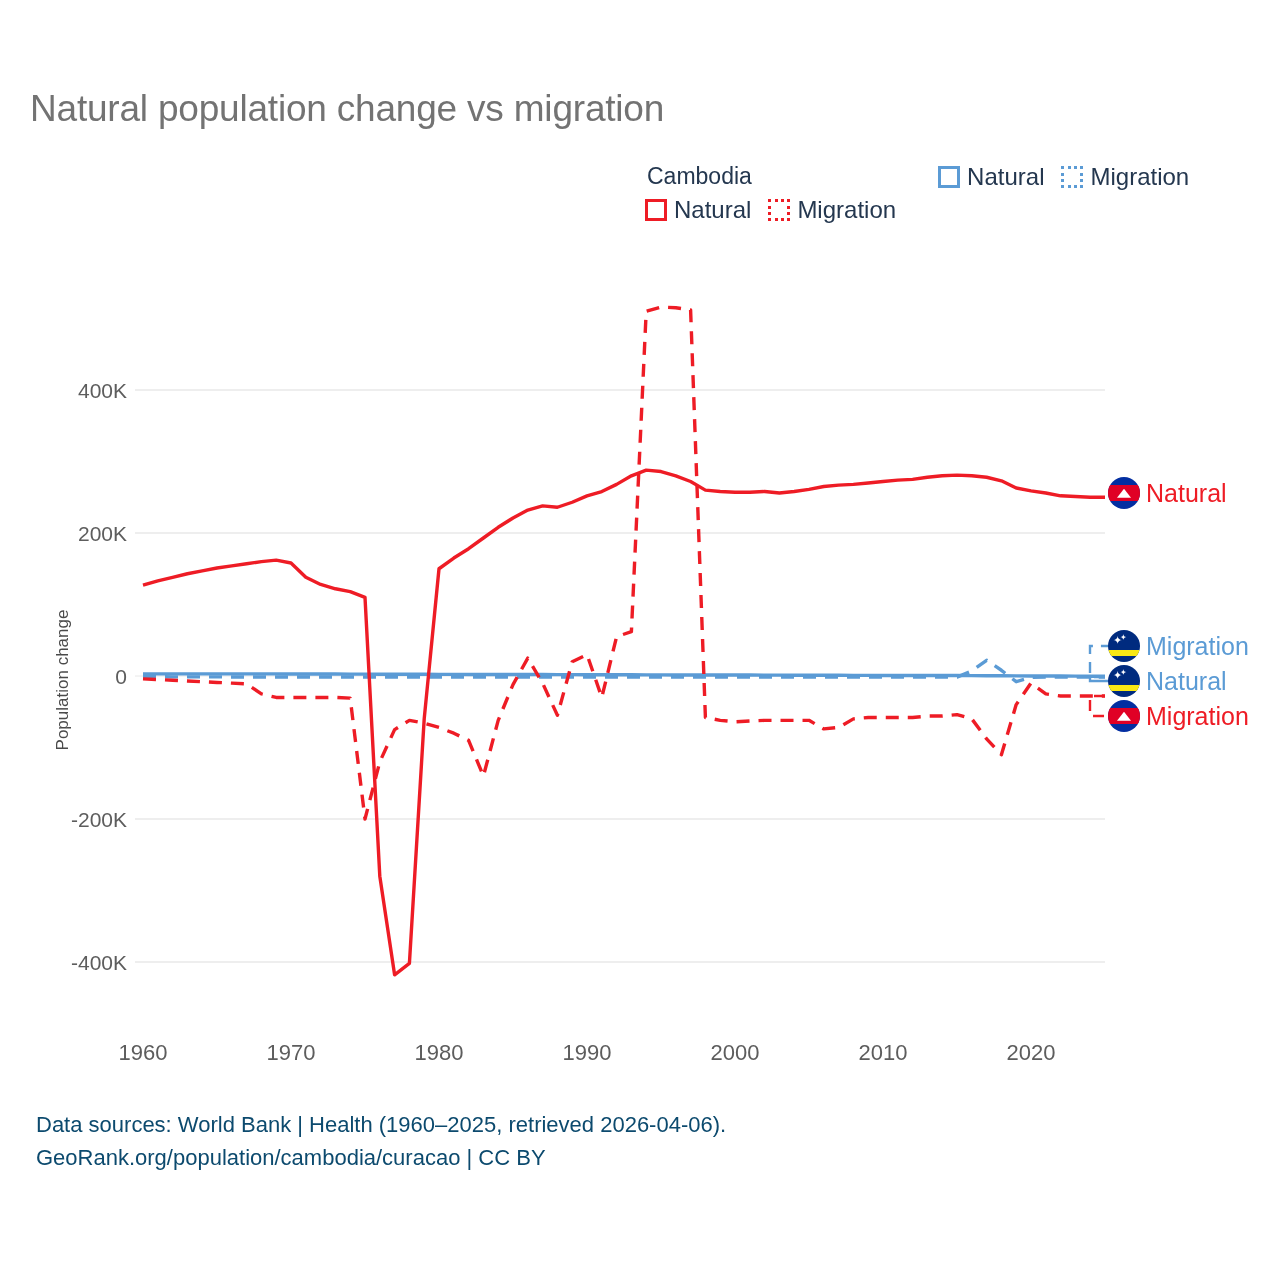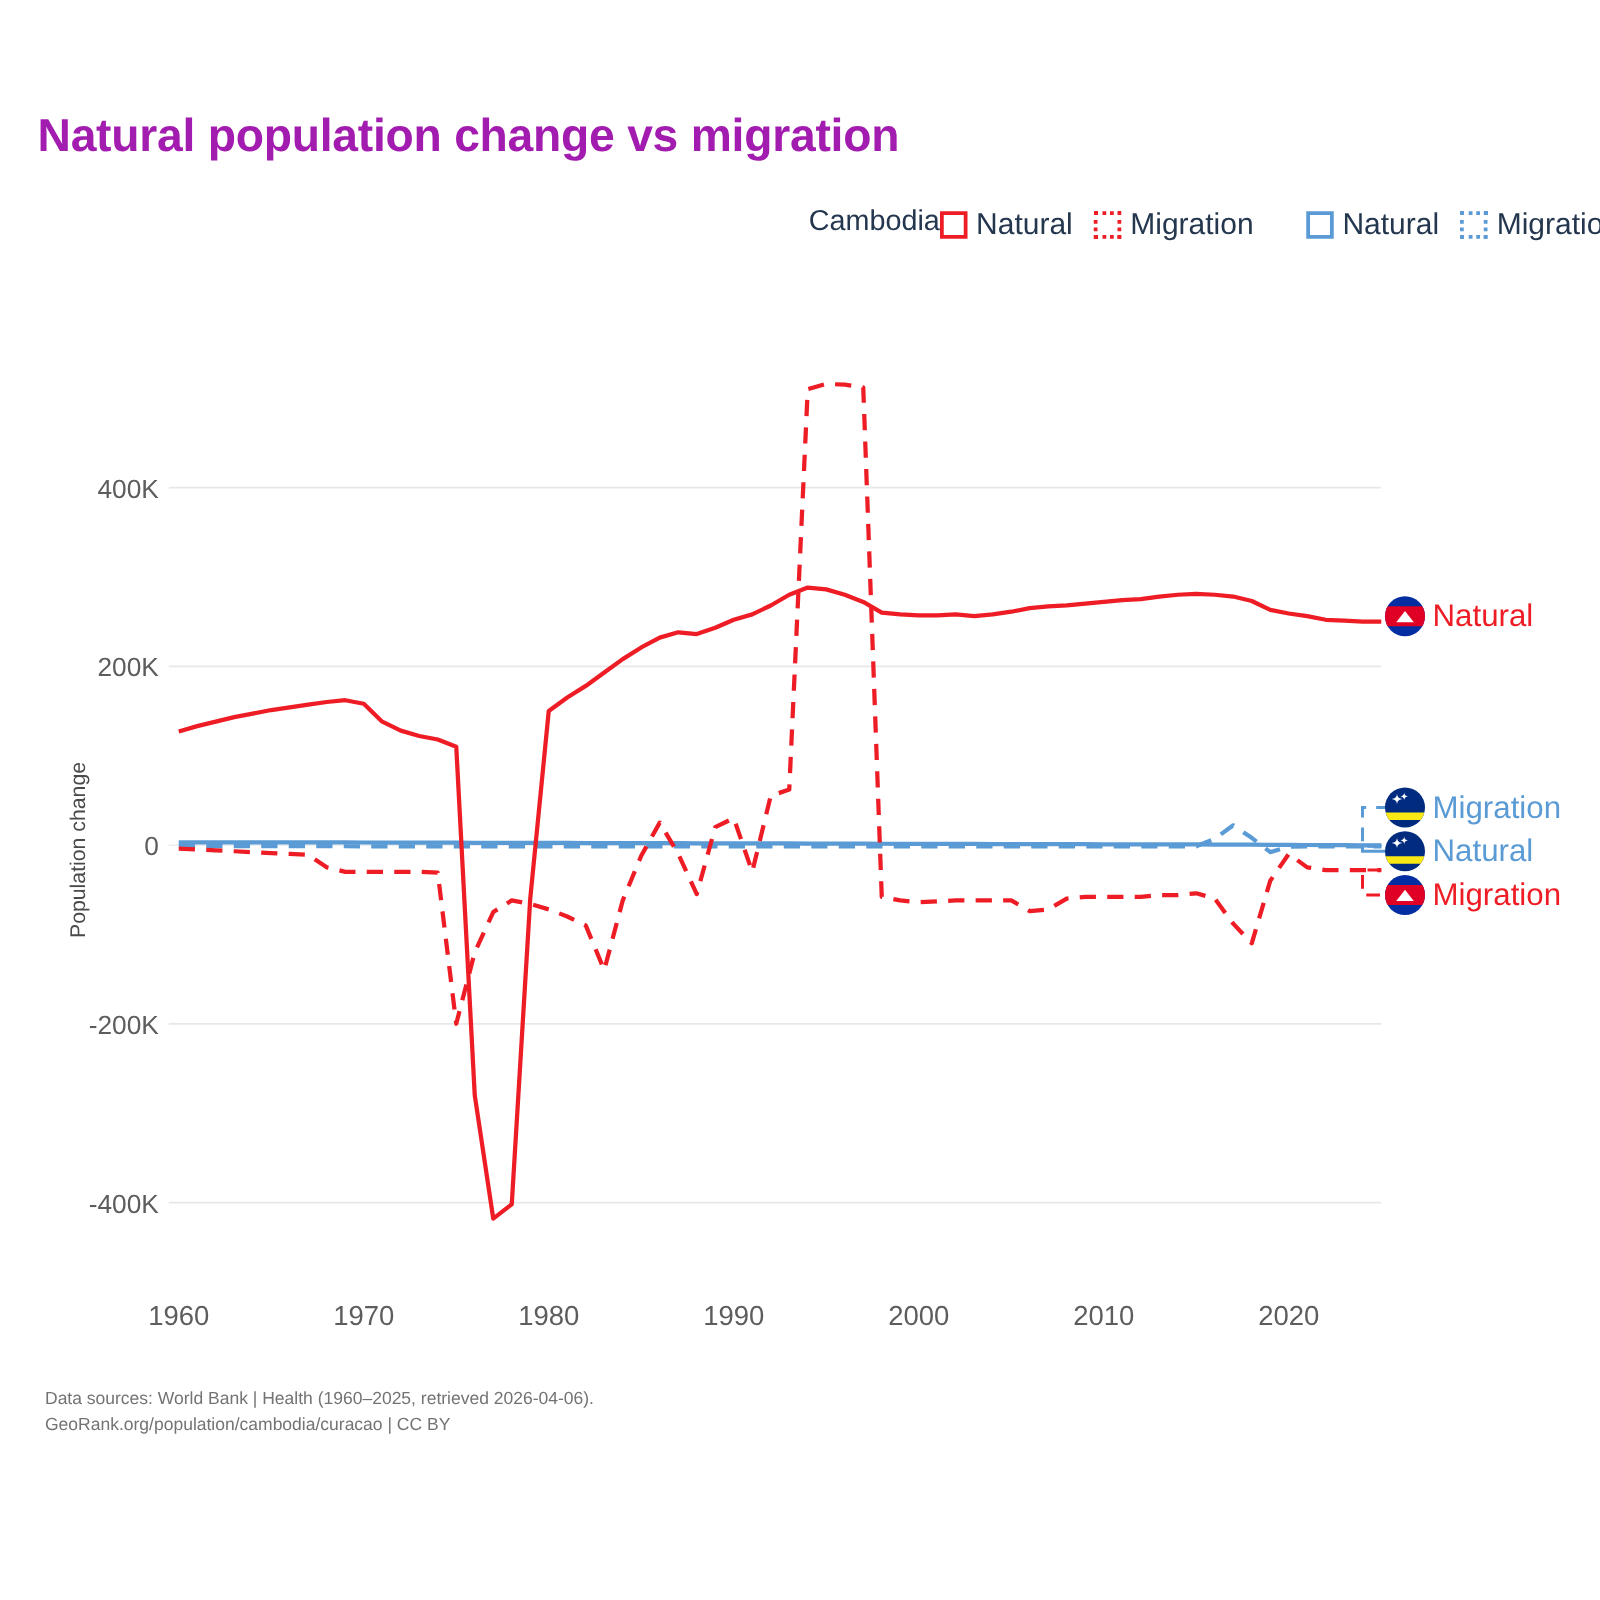--- a/index.html
+++ b/index.html
@@ -5,26 +5,26 @@
   html,body{margin:0;padding:0;}
   body{
     width:1280px;height:1280px;
     background:#ffffff;
     font-family:"Liberation Sans", sans-serif;
     overflow:hidden;
     position:relative;
   }
   .chart-title{
     position:absolute;left:30px;top:88px;
-    font-size:37px;font-weight:bold;color:#a21caf;
+    font-size:37px;font-weight:normal;color:#737373;
     letter-spacing:-0.2px;white-space:nowrap;
   }
   
   .legend{position:absolute;left:645px;top:163px;display:flex;gap:42px;}
-  .legend-group{display:flex;flex-direction:row;justify-content:space-between;}
+  .legend-group{display:flex;flex-direction:column;justify-content:space-between;}
   .legend-country{font-size:23px;color:#24374f;margin-bottom:6px;padding-left:2px;}
   .legend-row{display:flex;align-items:center;gap:17px;}
   .legend-item{display:flex;align-items:center;gap:7px;}
   .swatch{width:22px;height:22px;box-sizing:border-box;background:#fff;}
   .sw-solid-red{border:3px solid #ee1c25;}
   .sw-dot-red{border:3px dotted #ee1c25;}
   .sw-solid-blue{border:3px solid #5b9bd5;}
   .sw-dot-blue{border:3px dotted #5b9bd5;}
   .legend-label{font-size:24px;color:#24374f;}
   
@@ -46,21 +46,21 @@
     border-bottom:9px solid #ffffff;
   }
   
   .flag-cw{background:#002b7f;}
   .flag-cw .stripe{position:absolute;left:0;right:0;bottom:20%;height:19%;background:#f9e814;}
   .flag-cw .star{position:absolute;color:#fff;font-size:9px;line-height:9px;}
   .flag-cw .s1{left:5px;top:6px;font-size:11px;}
   .flag-cw .s2{left:12px;top:3px;font-size:8px;}
   
   .footer{position:absolute;left:36px;top:1108px;}
-  .footer div{font-size:14px;color:#737373;line-height:1.52;}
+  .footer div{font-size:22px;color:#0c4a6e;line-height:1.52;}
 </style>
 </head>
 <body>
 
 <div class="chart-title">Natural population change vs migration</div>
 
 <div class="legend">
   <div class="legend-group">
     <div class="legend-country">Cambodia</div>
     <div class="legend-row">

